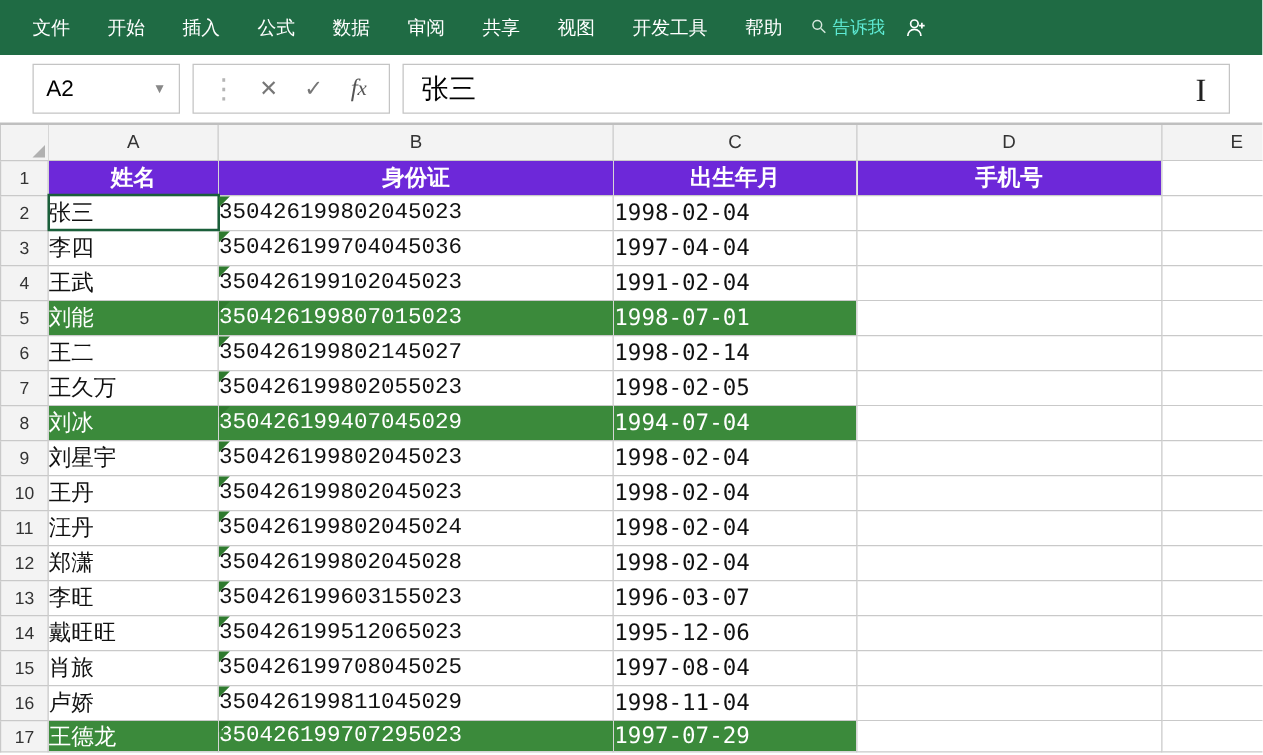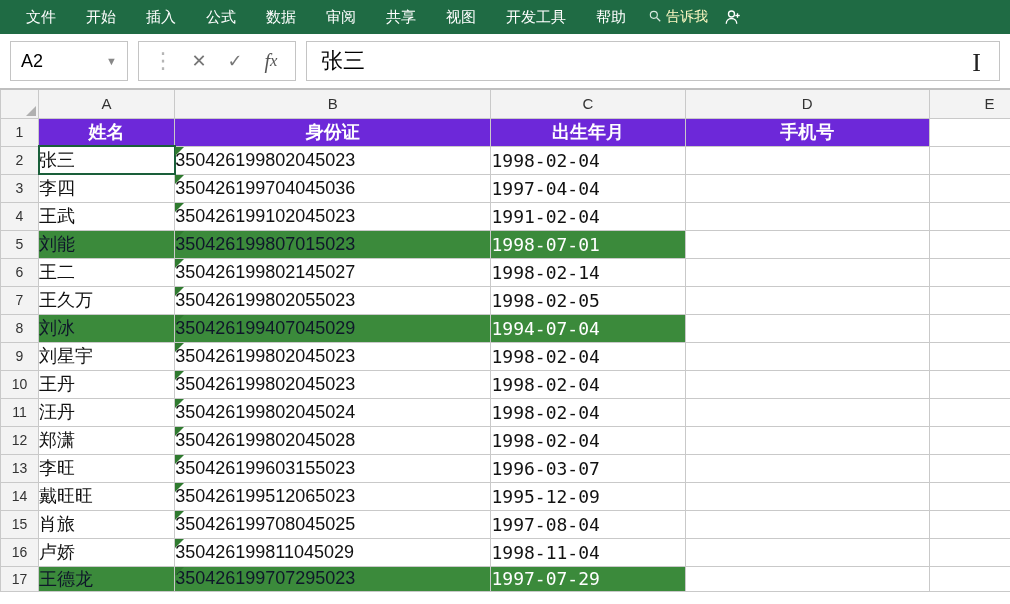--- a/index.html
+++ b/index.html
@@ -9,51 +9,51 @@
     background: #fff;
     width: 1010px;
     height: 604px;
     overflow: hidden;
     position: relative;
   }
   
   .menubar {
     background: #1f6b44;
     color: #fff;
-    height: 34px;
+    height: 44px;
     display: flex;
     align-items: center;
     padding: 0 12px;
     gap: 2px;
   }
   .menubar .menu-item {
     padding: 6px 14px;
     font-size: 15px;
     cursor: pointer;
     white-space: nowrap;
   }
   .tell-me-wrap {
     display: flex;
     align-items: center;
     gap: 4px;
-    color: #fef9c3;
+    color: #5eead4;
     padding-left: 6px;
     justify-content: center;
   }
   .tell-me-wrap svg { width: 14px; height: 14px; }
   .share-icon { margin-left: 14px; display:flex; align-items:center; }
   .share-icon svg { width:18px; height:18px; }
 
   
   .formula-area {
     background: #fff;
     display: flex;
     align-items: center;
     height: 56px;
-    padding: 8px 10px;
+    padding: 8px 26px;
     gap: 10px;
     border-bottom: 2px solid #bfbfbf;
   }
   .namebox {
     width: 118px;
     height: 40px;
     border: 1px solid #c4c4c4;
     display: flex;
     align-items: center;
     padding: 0 10px;
@@ -160,25 +160,25 @@
 
   td.datacell {
     padding: 0 8px;
     font-size:18px;
     color:#111;
     position:relative;
     overflow:hidden;
     white-space:nowrap;
   }
   td.datacell.center { font-family: Consolas, monospace; }
-  td.datacell.idcol { font-family: Liberation Sans, sans-serif; }
+  td.datacell.idcol { font-family: Liberation Mono, monospace; }
 
   tr.hl td.datacell { background:#3b8a3b; color:#111; }
   tr.hl td.datacell.center { color:#ffffff; }
-  tr.hl td.datacell, tr.hl td.datacell.idcol { color:#0f172a; }
+  tr.hl td.datacell, tr.hl td.datacell.idcol { color:#ffffff; }
   tr.hl td.datacell.empty { background:#fff; }
 
   
   td.tri::before{
     content:"";
     position:absolute;
     left:0; top:0;
     width:0;height:0;
     border-top:9px solid #2f7a2f;
     border-right:9px solid transparent;
@@ -367,21 +367,21 @@
           <td class="datacell">李旺</td>
           <td class="datacell idcol tri">350426199603155023</td>
           <td class="datacell center">1996-03-07</td>
           <td class="datacell empty"></td>
           <td class="datacell empty"></td>
         </tr>
         <tr>
           <td class="rowhdr">14</td>
           <td class="datacell">戴旺旺</td>
           <td class="datacell idcol tri">350426199512065023</td>
-          <td class="datacell center">1995-12-09</td>
+          <td class="datacell center">1995-12-06</td>
           <td class="datacell empty"></td>
           <td class="datacell empty"></td>
         </tr>
         <tr>
           <td class="rowhdr">15</td>
           <td class="datacell">肖旅</td>
           <td class="datacell idcol tri">350426199708045025</td>
           <td class="datacell center">1997-08-04</td>
           <td class="datacell empty"></td>
           <td class="datacell empty"></td>

